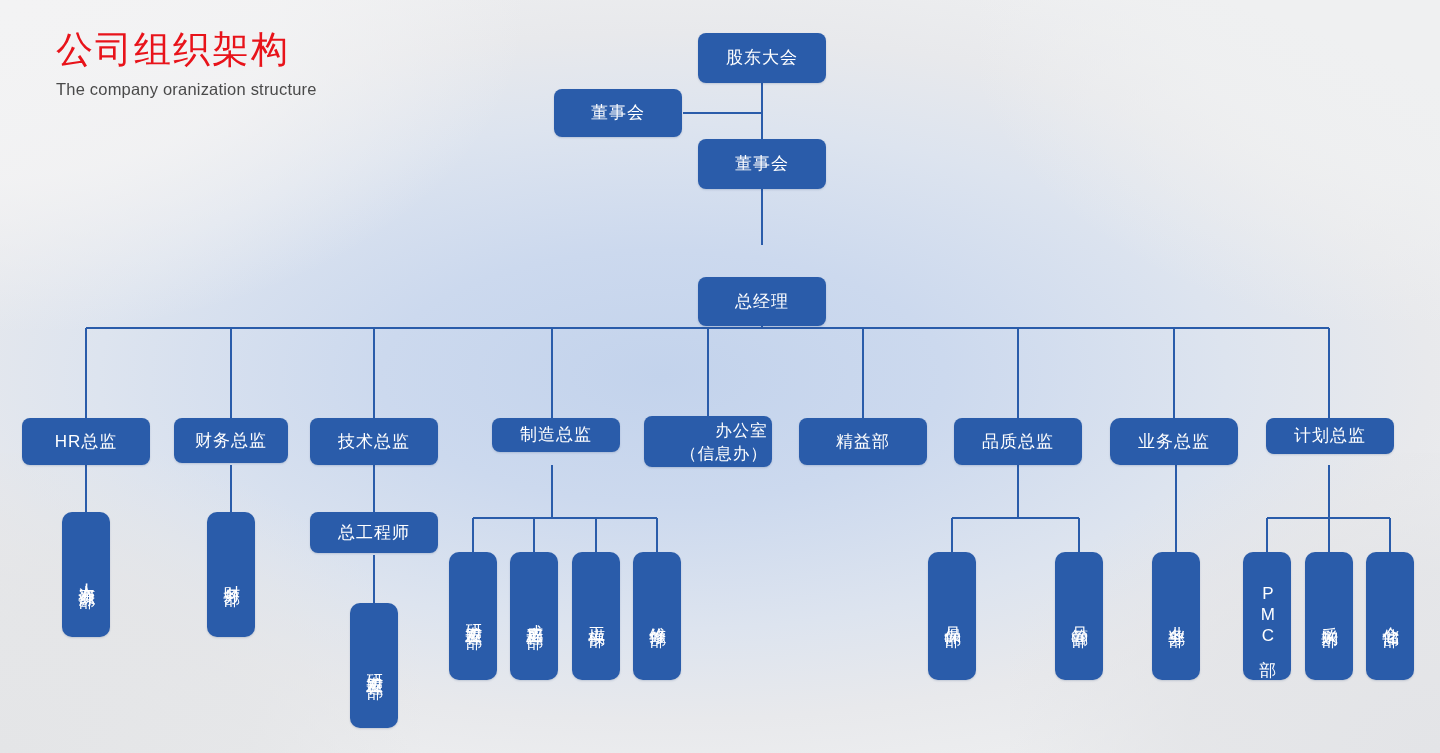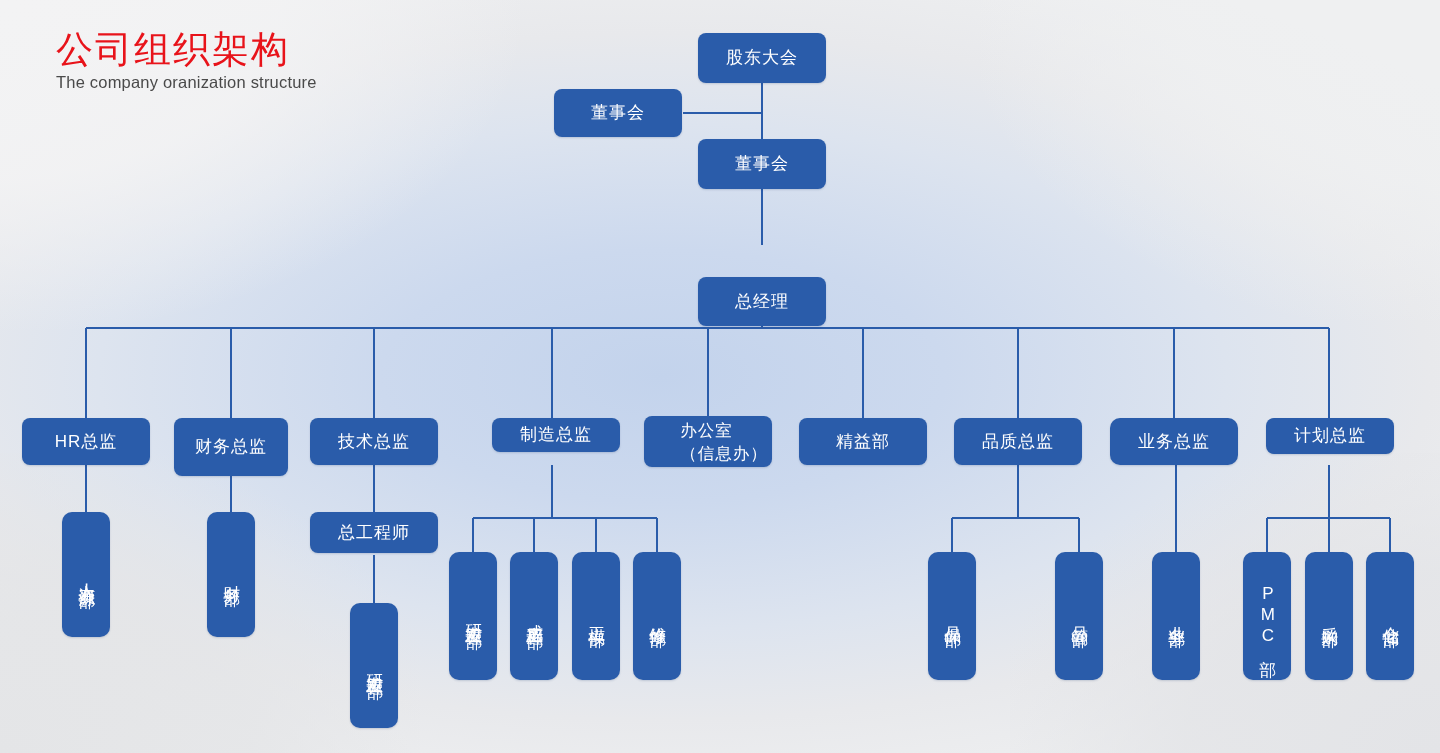--- a/index.html
+++ b/index.html
@@ -49,20 +49,21 @@
     top: 28px;
   }
   #page-title {
     font-size: 37px;
     line-height: 44px;
     color: #e8131a;
     letter-spacing: 2px;
     white-space: nowrap;
   }
   #page-subtitle {
+    margin-top: 7px;
     font-size: 16.5px;
     line-height: 20px;
     color: #4a4a4a;
     letter-spacing: 0.2px;
     white-space: nowrap;
   }
 
   
   #connectors {
     position: absolute;
@@ -74,21 +75,21 @@
 
   
   .node {
     position: absolute;
     background: #2a5caa;
     border-radius: 8px;
     color: #ffffff;
     display: flex;
     align-items: center;
     justify-content: center;
-    text-align: left;
+    text-align: right;
     box-sizing: border-box;
     box-shadow: 0 1px 2px rgba(25,55,105,0.18);
   }
   .node.h {
     font-size: 17px;
     line-height: 22px;
     letter-spacing: 1px;
   }
   .node.h.two-line {
     line-height: 23px;
@@ -194,21 +195,21 @@
   </div>
 
   <div class="node h" style="left:698px; top:245px; width:128px; height:49px;margin-top:32px;">
     <span class="label">总经理</span>
   </div>
 
   <div class="node h" style="left:22px; top:418px; width:128px; height:47px;">
     <span class="label">HR总监</span>
   </div>
 
-  <div class="node h" style="left:174px; top:418px; width:114px; height:58px;">
+  <div class="node h" style="left:174px; top:418px; width:114px; height:45px;">
     <span class="label">财务总监</span>
   </div>
 
   <div class="node h" style="left:310px; top:418px; width:128px; height:47px;">
     <span class="label">技术总监</span>
   </div>
 
   <div class="node h" style="left:492px; top:418px; width:128px; height:34px;">
     <span class="label">制造总监</span>
   </div>

